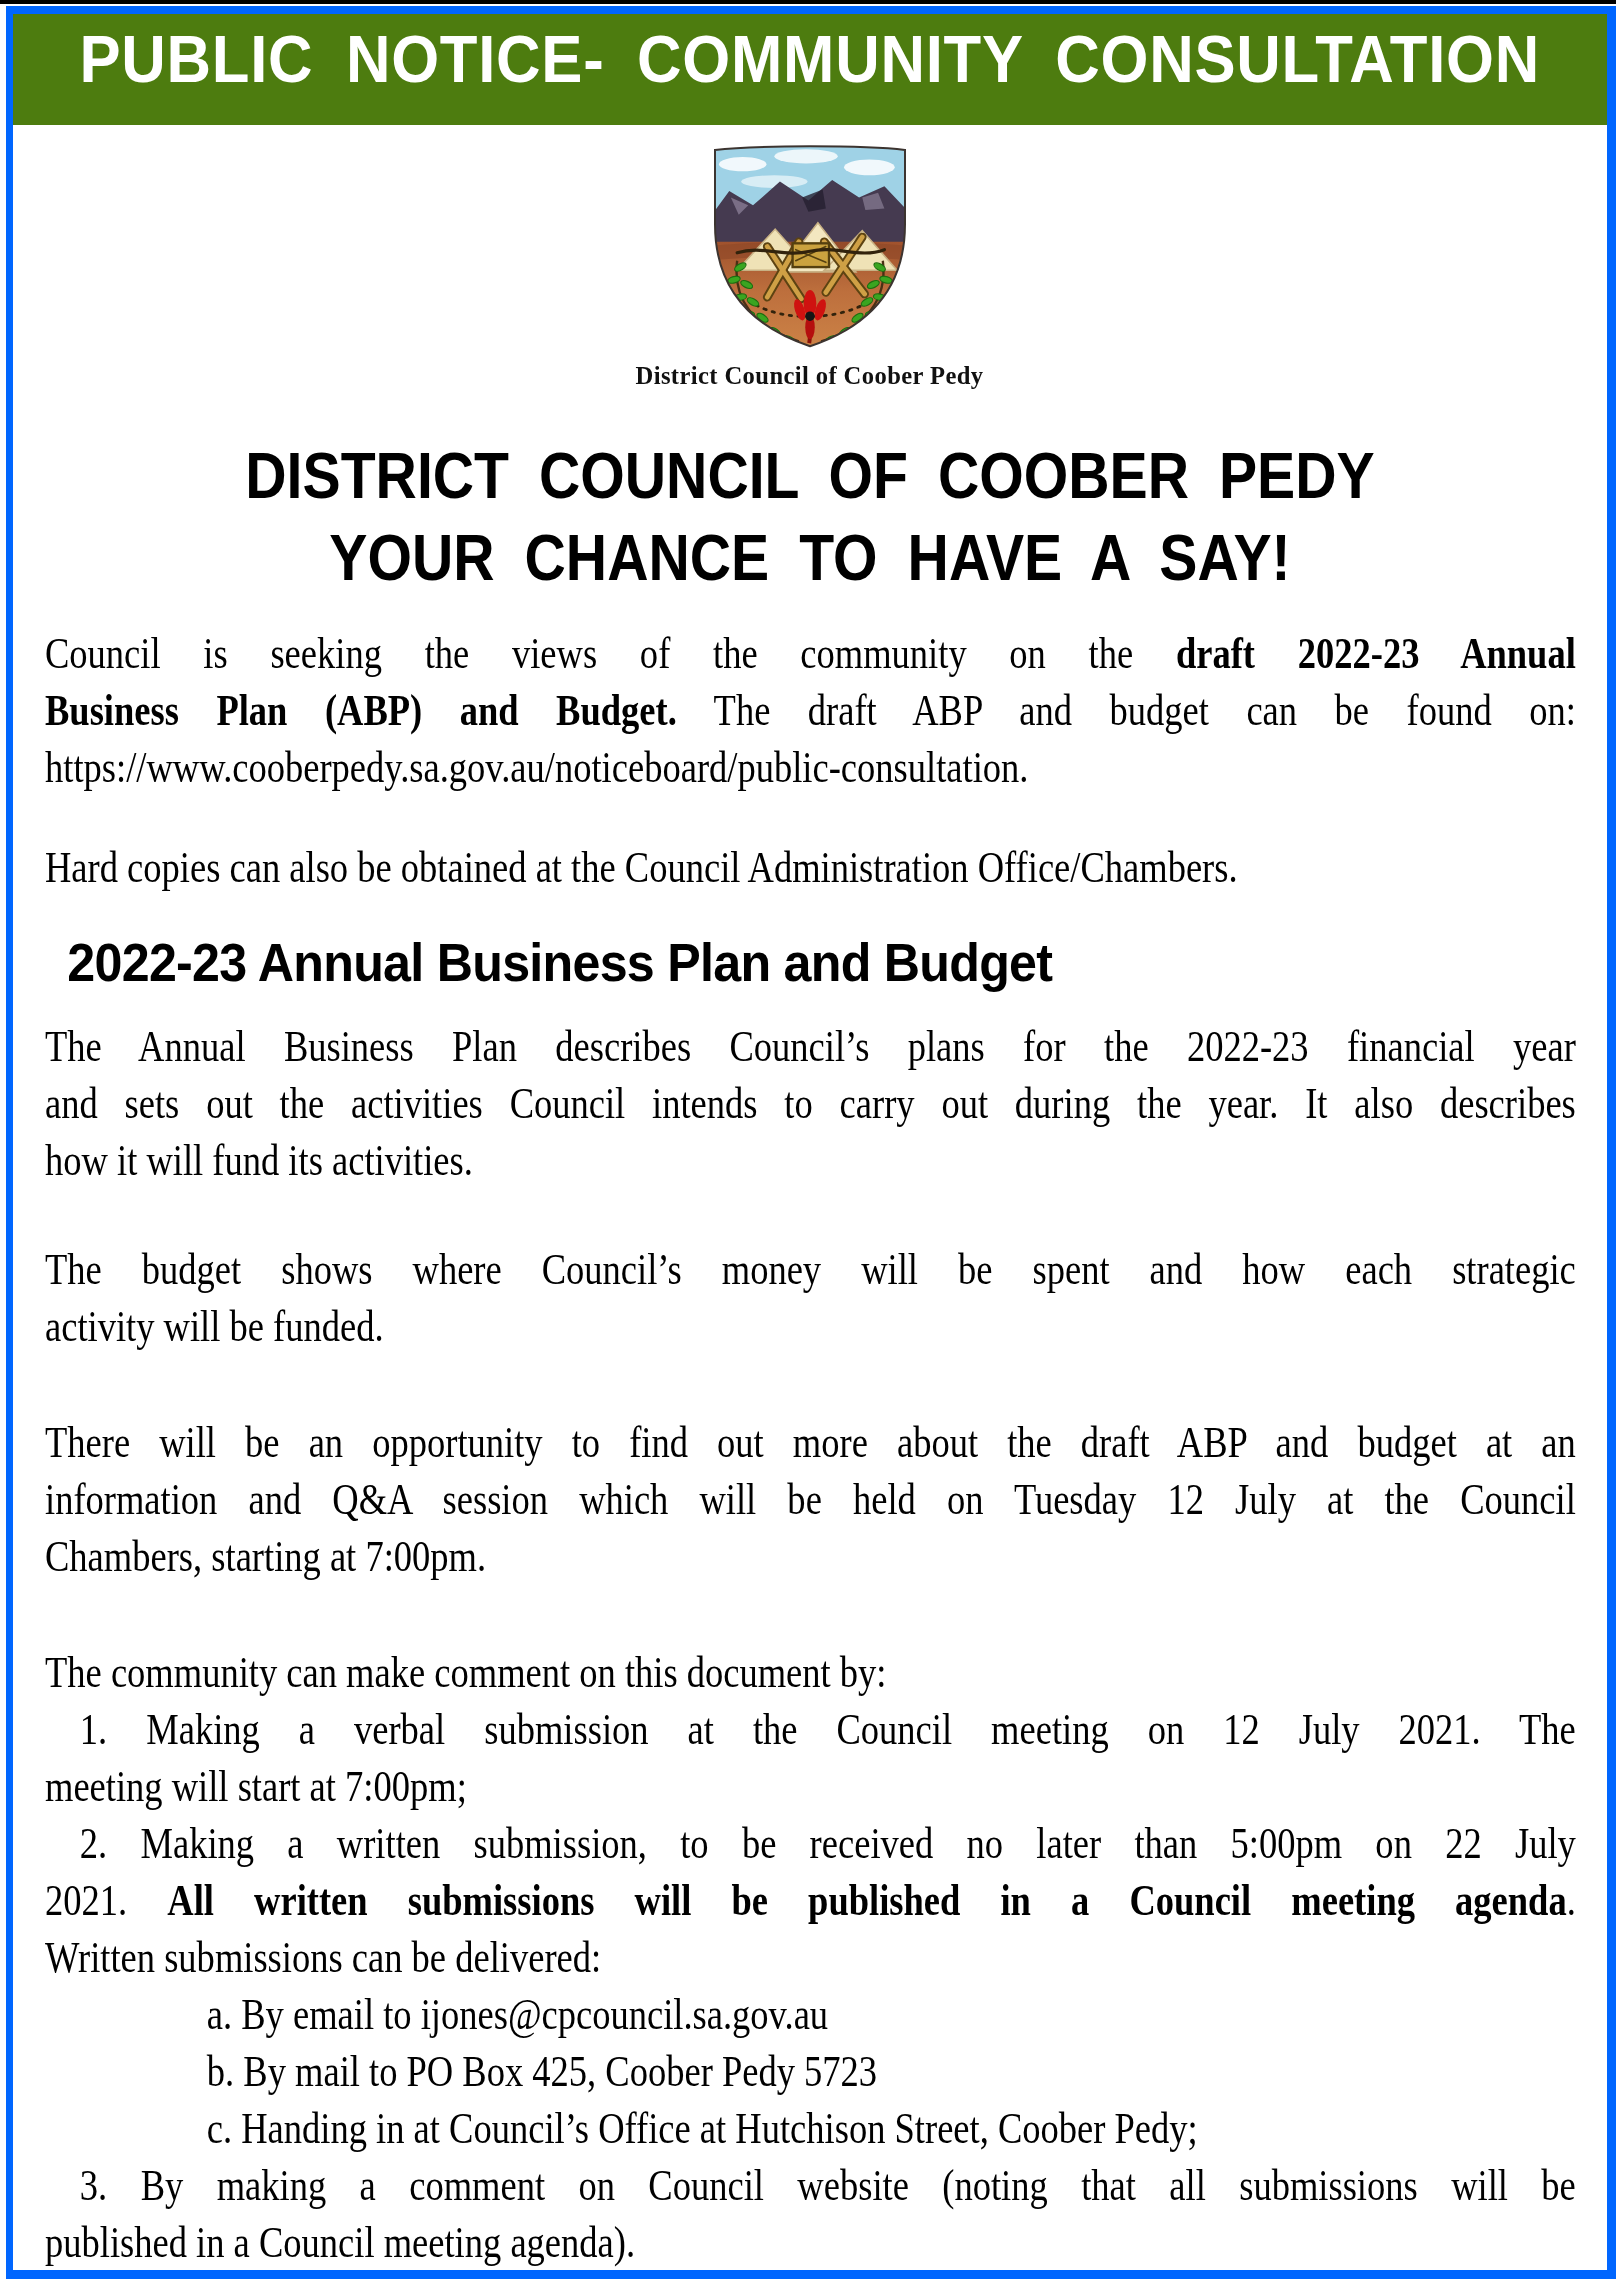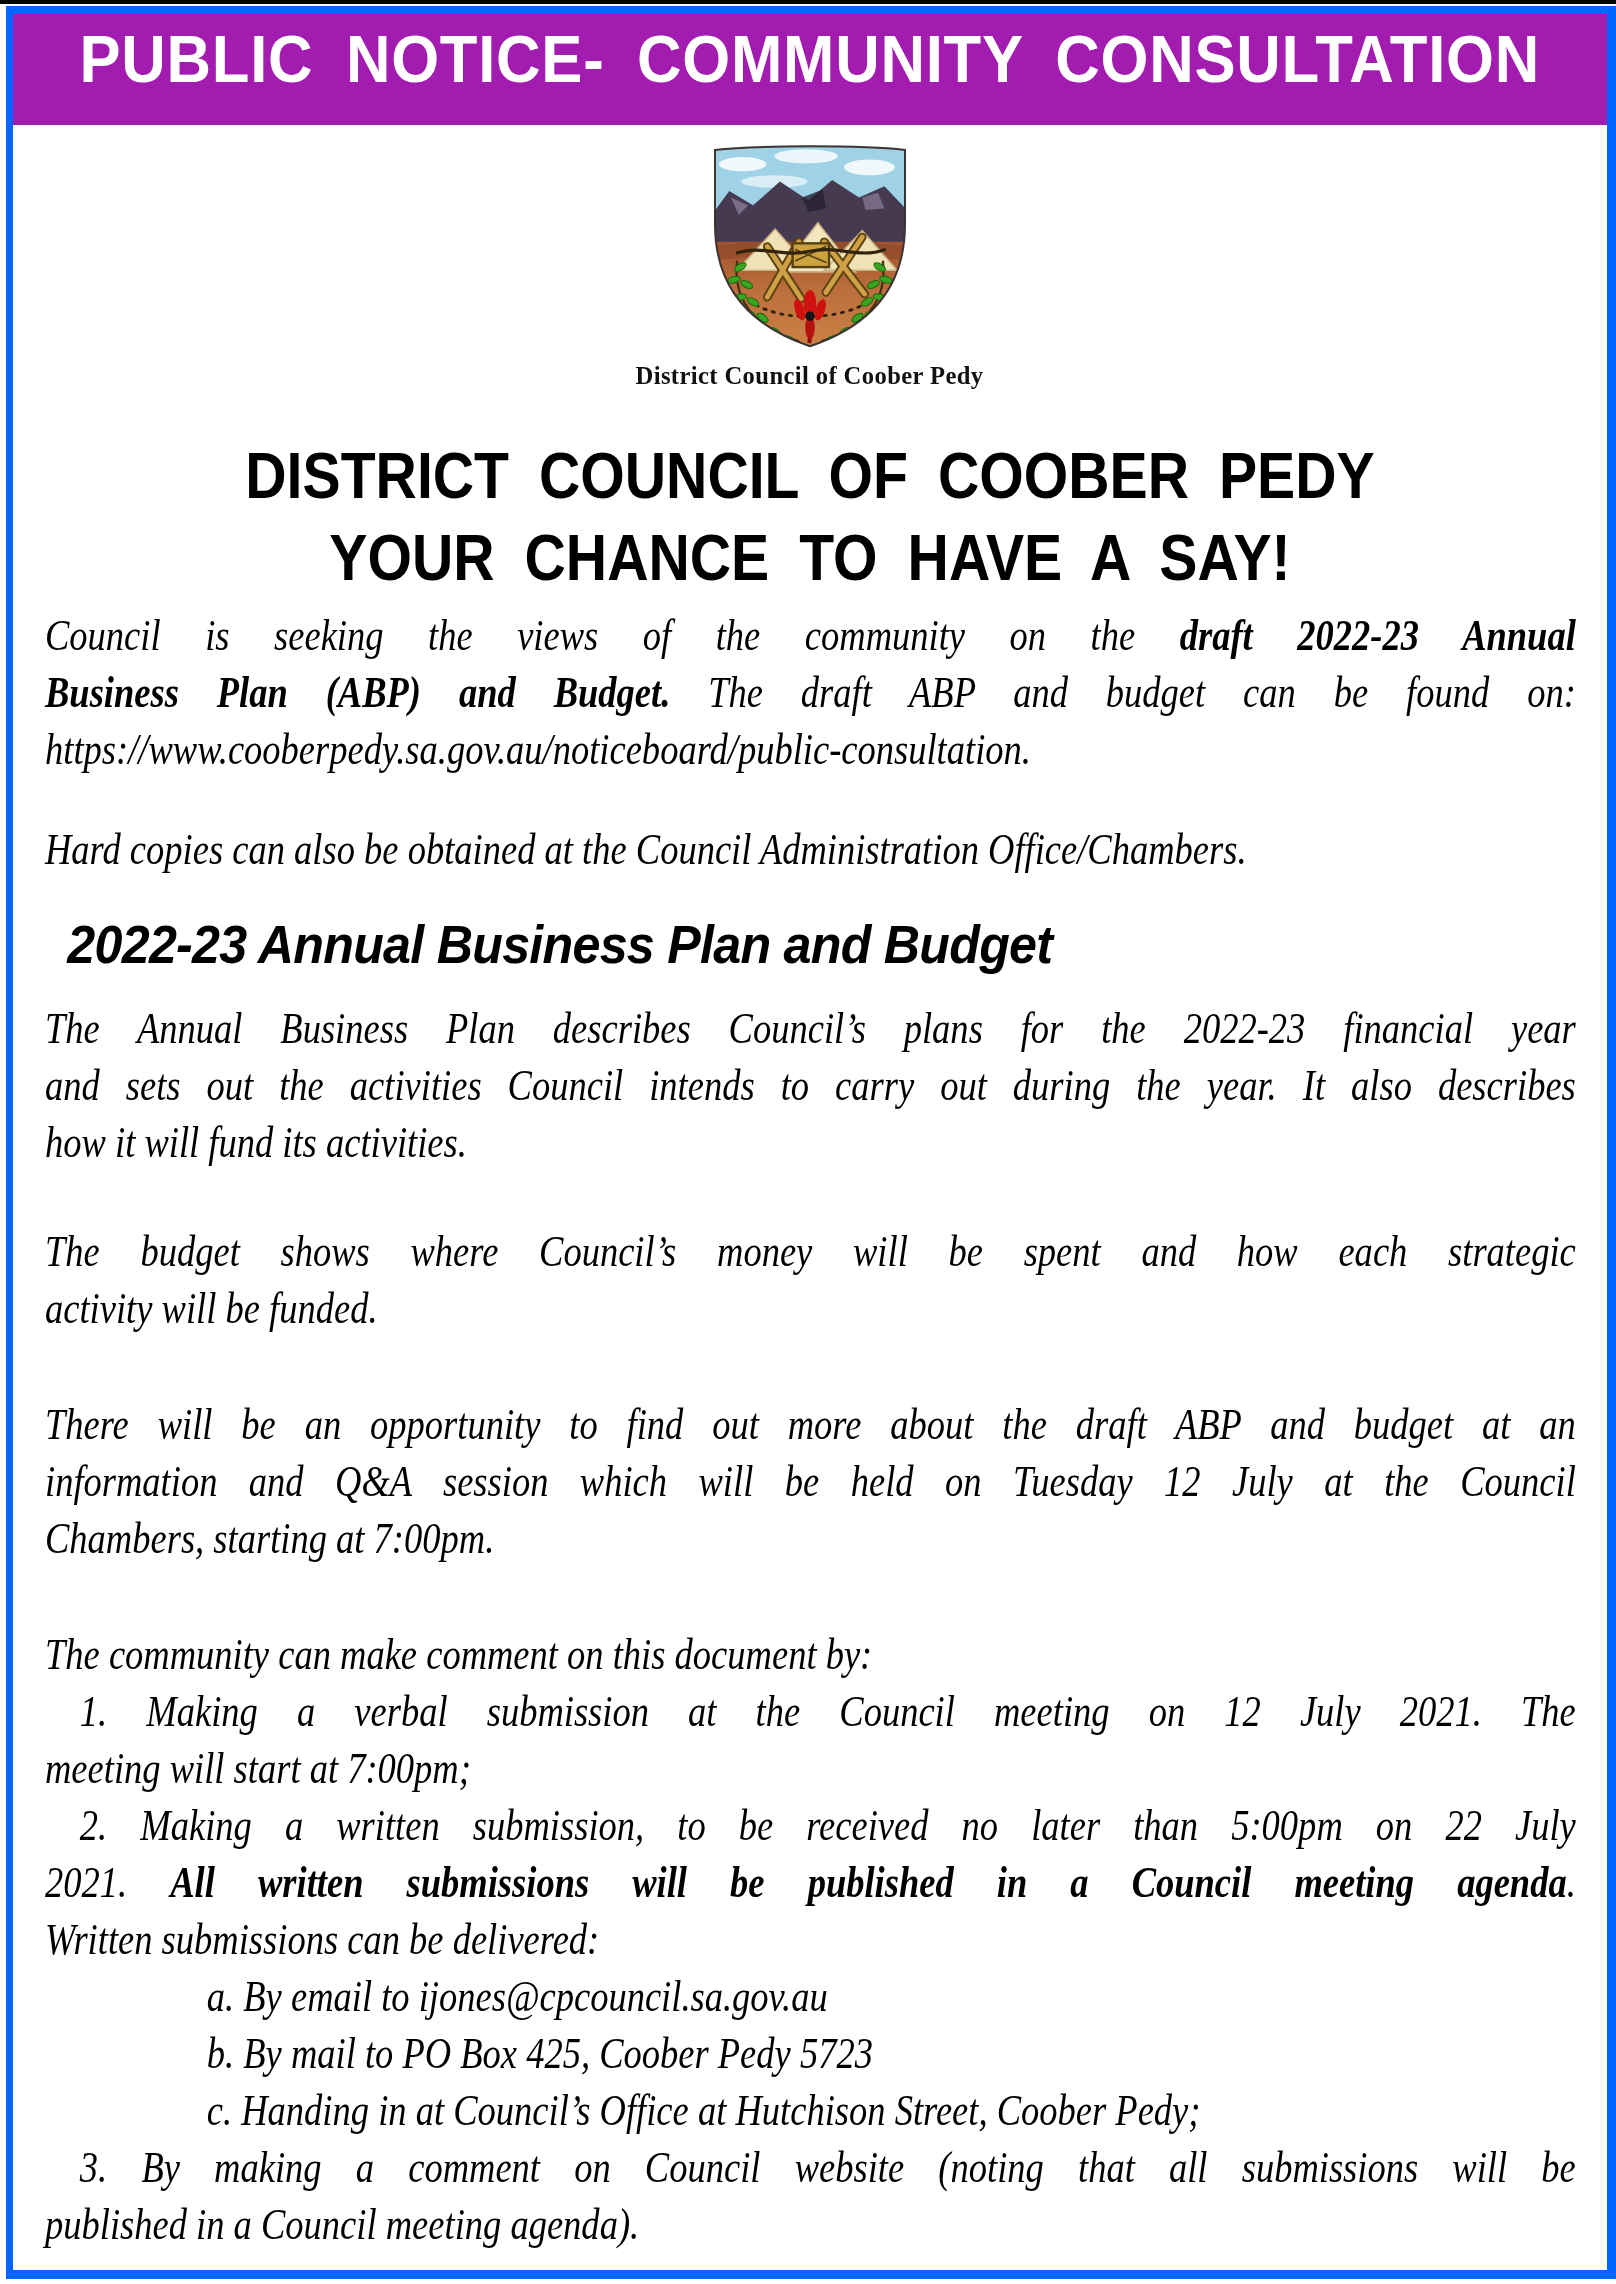--- a/index.html
+++ b/index.html
@@ -14,21 +14,21 @@
   .top-strip{ position:absolute; left:0; top:0; width:1616px; height:4px; background:#000; }
   .frame{
     position:absolute; left:5.5px; top:5.5px;
     width:1594px; height:2256px;
     border-style:solid; border-color:#0066ff;
     border-width:8px 9.5px 9.5px 7.1px;
     background:#fff;
     box-sizing:content-box;
   }
   .header-bar{
-    width:100%; height:111px; background:#a21caf;
+    width:100%; height:111px; background:#4d7c0f;
     display:flex; align-items:center; justify-content:center;
   }
   .header-title{
     color:#fff;
     font-family:"Liberation Sans","DejaVu Sans",sans-serif;
     font-weight:bold; font-size:67px;
     letter-spacing:0.8px; word-spacing:16px;
     transform:scaleX(0.92);
     white-space:nowrap;
     padding-bottom:20.6px;
@@ -41,22 +41,22 @@
     letter-spacing:0.4px;
   }
   .main-title{
     margin-top:43px;
     text-align:center;
     font-family:"Liberation Sans","DejaVu Sans",sans-serif;
     font-weight:bold; font-size:65px; line-height:82px;
   }
   .t-line{ display:block; transform:scaleX(0.88); white-space:nowrap; word-spacing:16px; }
   .content{
-    margin-top:8px; padding:0 32px;
-    font-size:44px; line-height:57px;font-style:italic;
+    margin-top:26px; padding:0 32px;
+    font-size:44px; line-height:57px;
   }
   .para{
     width:1845px;
     transform:scaleX(0.8297);
     transform-origin:0 0;
   }
   .line{ text-align:justify; text-align-last:justify; }
   .line.last{ text-align-last:left; }
   .line.in1{ padding-left:42px; }
   .line.in2{ padding-left:195px; }

